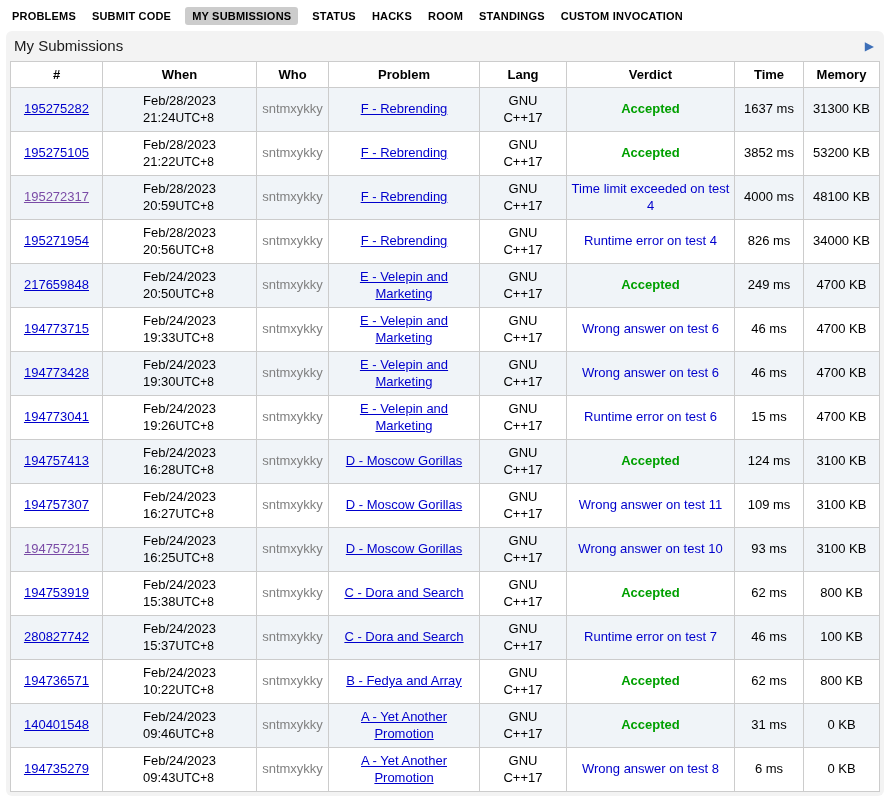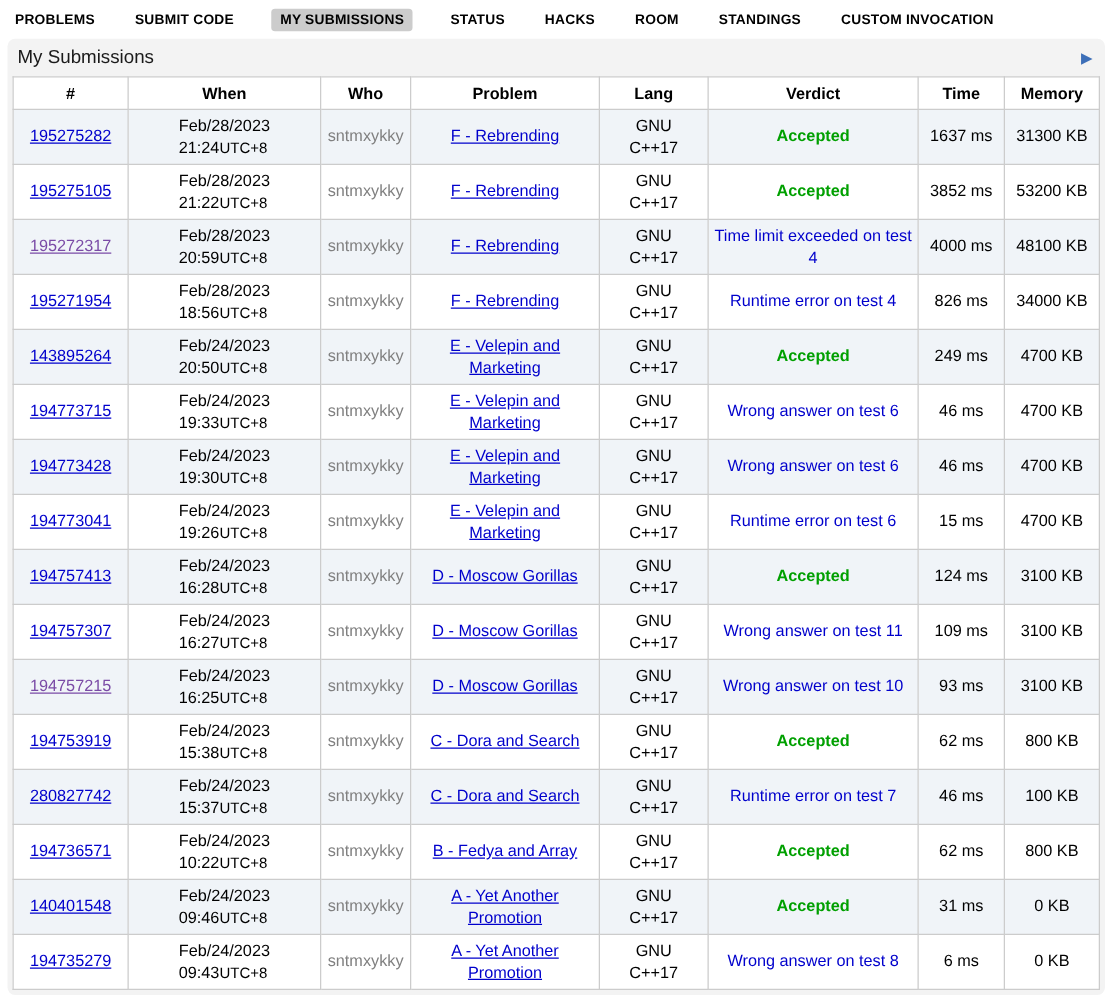--- a/index.html
+++ b/index.html
@@ -8,21 +8,21 @@
     background: #fff;
     color: #000;
     font-family: "Liberation Sans", sans-serif;
   }
   .page { width: 890px; }
 
   
   .topnav {
     display: flex;
     align-items: flex-start;
-    gap: 28px;
+    gap: 12px;
     padding: 7px 10px 5px 10px;
     background: #fff;
   }
   .nav-item {
     font-size: 11px;
     font-weight: bold;
     color: #000;
     text-decoration: none;
     white-space: nowrap;
     padding: 3px 2px;
@@ -223,42 +223,42 @@
     <td>48100 KB</td>
   </tr>
 
   <tr class="submission-row">
     <td>
       <a class="link">195271954</a>
     </td>
     <td>
       <span class="when">
         <span class="when-date" style="display:block">Feb/28/2023</span>
-        <span class="when-time" style="display:block"><span>18:56</span><span class="tz">UTC+8</span></span>
+        <span class="when-time" style="display:block"><span>20:56</span><span class="tz">UTC+8</span></span>
       </span>
     </td>
     <td>
       <a class="who-link">sntmxykky</a>
     </td>
     <td>
       <a class="link">F - Rebrending</a>
     </td>
     <td>
       <span class="lang">GNU C++17</span>
     </td>
     <td>
       <span class="verdict">Runtime error on test 4</span>
     </td>
     <td>826 ms</td>
     <td>34000 KB</td>
   </tr>
 
   <tr class="submission-row shaded">
     <td>
-      <a class="link">143895264</a>
+      <a class="link">217659848</a>
     </td>
     <td>
       <span class="when">
         <span class="when-date" style="display:block">Feb/24/2023</span>
         <span class="when-time" style="display:block"><span>20:50</span><span class="tz">UTC+8</span></span>
       </span>
     </td>
     <td>
       <a class="who-link">sntmxykky</a>
     </td>

